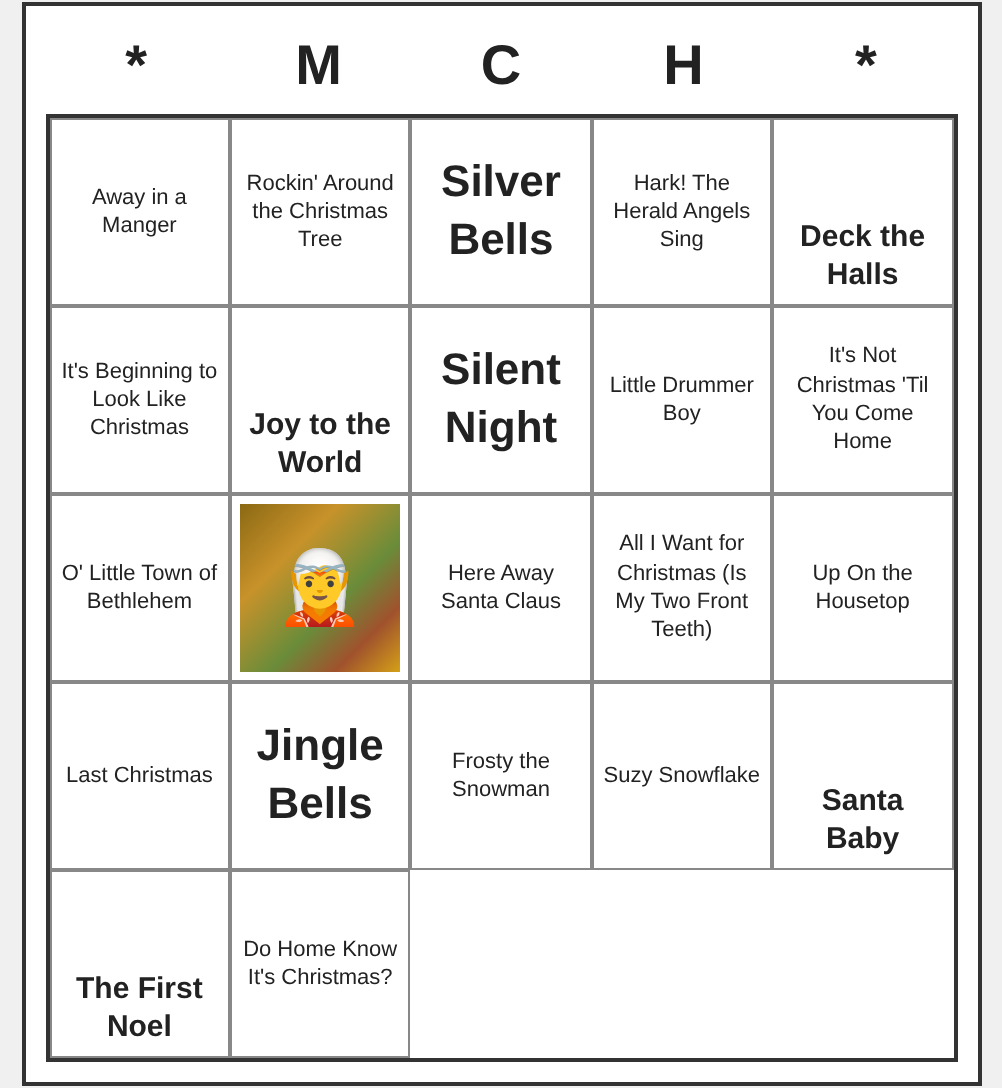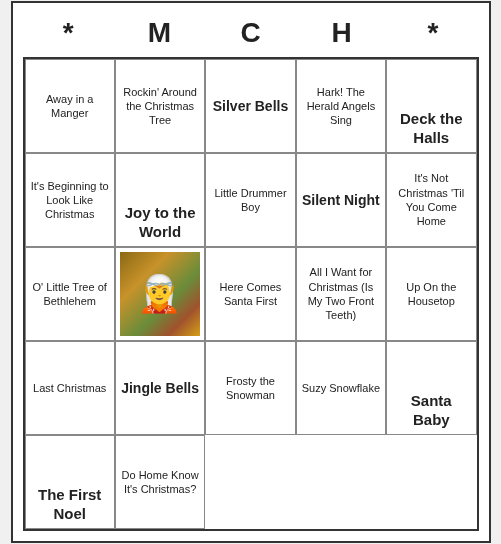--- a/index.html
+++ b/index.html
@@ -46,21 +46,21 @@
       padding: 4px;
       background: white;
       position: relative;
     }
     .bingo-cell span {
       font-size: 11px;
       line-height: 1.3;
       color: #222;
     }
     .bingo-cell.large-text span {
-      font-size: 14px;
+      font-size: 22px;
       font-weight: bold;
     }
     .bingo-cell.medium-text span {
       font-size: 15px;
       font-weight: bold;
       margin-top: 44px;
     }
     .bingo-cell.free-space {
       background: white;
       overflow: hidden;
@@ -107,37 +107,37 @@
       </div>
       <div class="bingo-cell medium-text">
         <span>Deck the Halls</span>
       </div>
       <div class="bingo-cell">
         <span>It's Beginning to Look Like Christmas</span>
       </div>
       <div class="bingo-cell medium-text">
         <span>Joy to the World</span>
       </div>
+      <div class="bingo-cell large-text">
+        <span>Silent Night</span>
+      </div>
       <div class="bingo-cell">
         <span>Little Drummer Boy</span>
-      </div>
-      <div class="bingo-cell large-text">
-        <span>Silent Night</span>
       </div>
       <div class="bingo-cell">
         <span>It's Not Christmas 'Til You Come Home</span>
       </div>
       <div class="bingo-cell">
-        <span>O' Little Tree of Bethlehem</span>
+        <span>O' Little Town of Bethlehem</span>
       </div>
       <div class="bingo-cell free-space">
         <div class="free-space-img"></div>
       </div>
       <div class="bingo-cell">
-        <span>Here Comes Santa First</span>
+        <span>Here Away Santa Claus</span>
       </div>
       <div class="bingo-cell">
         <span>All I Want for Christmas (Is My Two Front Teeth)</span>
       </div>
       <div class="bingo-cell">
         <span>Up On the Housetop</span>
       </div>
       <div class="bingo-cell">
         <span>Last Christmas</span>
       </div>

